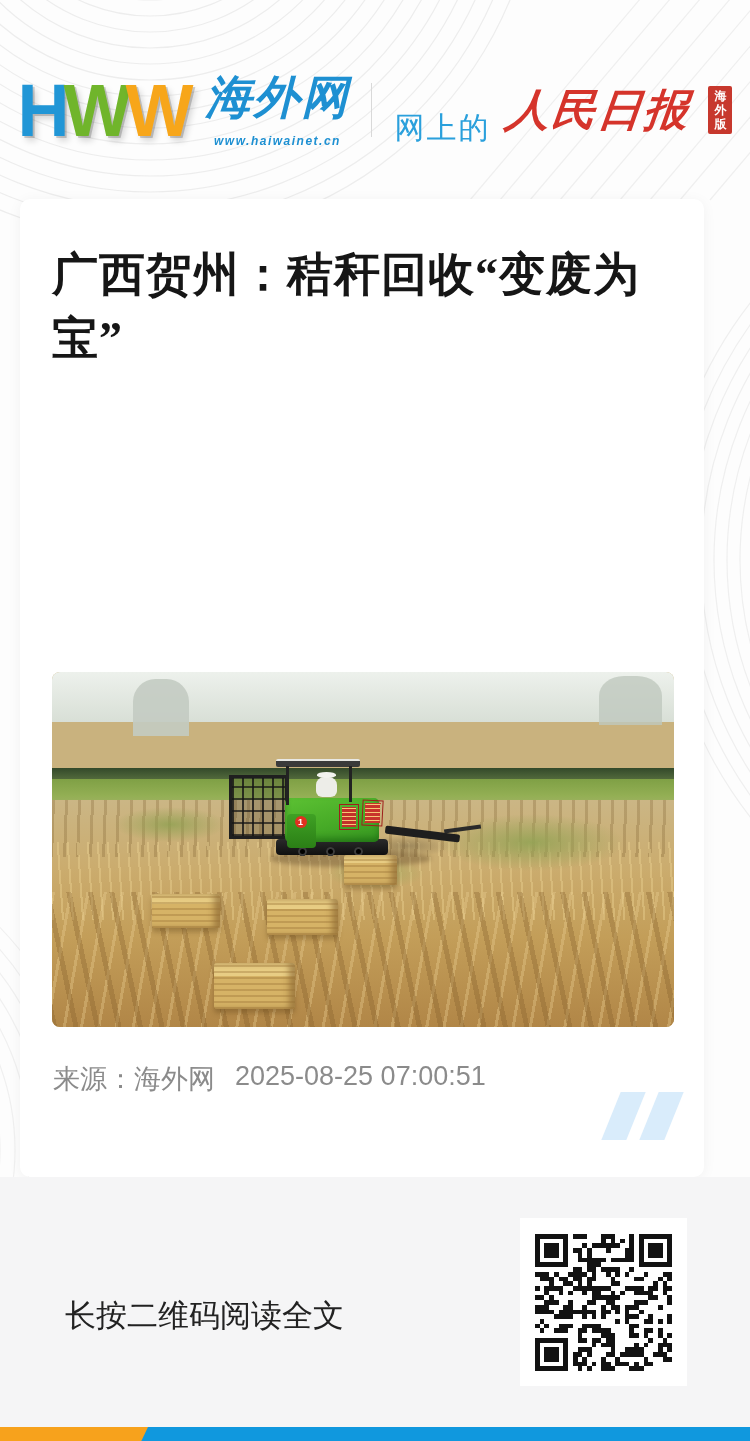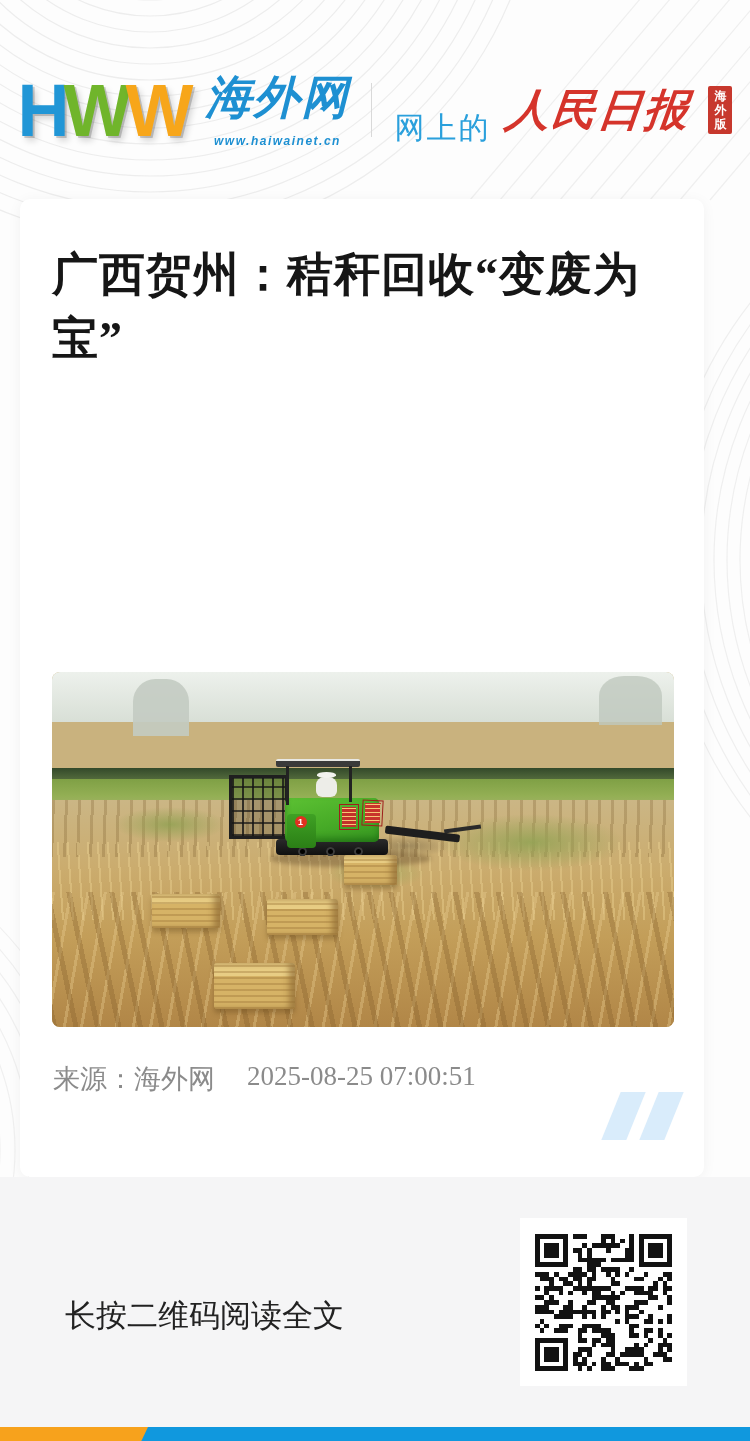--- a/index.html
+++ b/index.html
@@ -49,22 +49,22 @@
   .article-body {
     position:absolute; left:32px; top:200px; width:624px;
     font-family:"Liberation Serif", serif; font-size:33px; line-height:51px;
     color:#3F3F3F; letter-spacing:.5px; text-align:justify;
   }
   .photo {
     position:absolute; left:32px; top:473px; width:622px; height:355px;
     border-radius:8px; overflow:hidden; background:#C9B27E;
   }
   .source-row {
-    position:absolute; left:33px; top:862px; display:flex; gap:32px;
-    font-family:Liberation Serif, serif; font-size:27px; color:#8B8B8B;text-align:center;
+    position:absolute; left:33px; top:862px; display:flex; gap:20px;
+    font-family:Liberation Sans, sans-serif; font-size:27px; color:#8B8B8B;text-align:center;
   }
   .quote-slashes { position:absolute; right:30px; top:893px; display:flex; gap:13px; }
   .quote-slashes i { display:block; width:25px; height:48px; background:#D9ECFB; transform:skewX(-22deg); }
   
   .footer {
     position:absolute; left:0; top:1177px; width:750px; height:250px;
     background:#F5F5F6; z-index:2;
   }
   .qr-hint {
     position:absolute; left:65px; top:86px;

